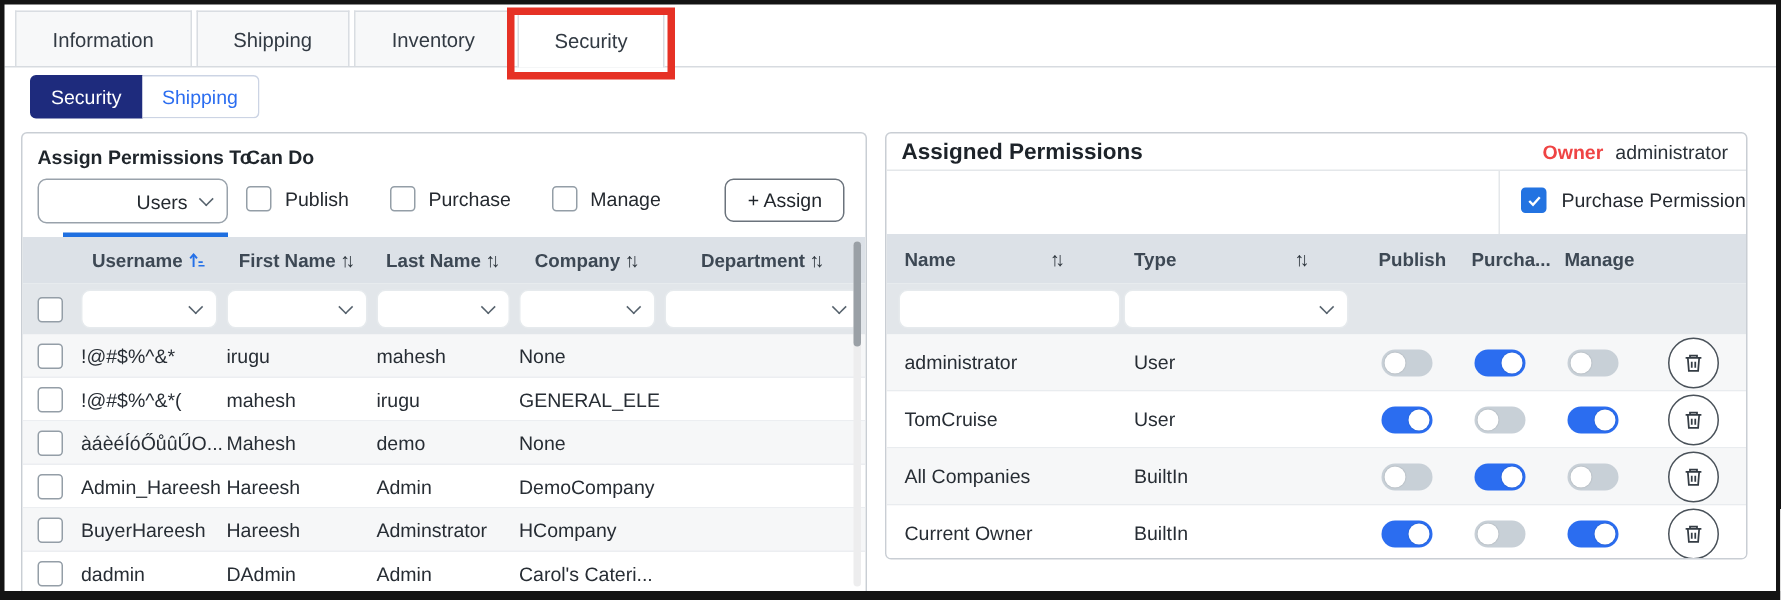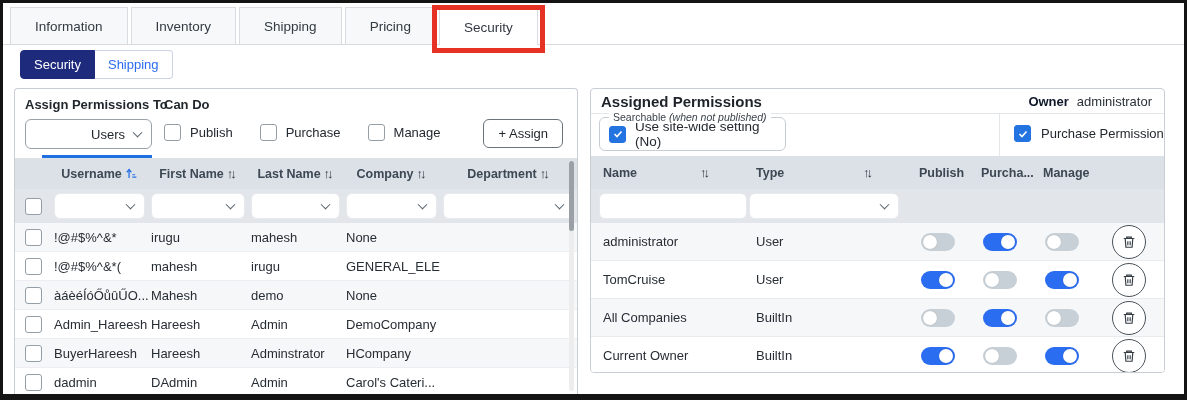--- a/index.html
+++ b/index.html
@@ -63,21 +63,21 @@
   .lt-row:nth-child(odd) { background:#f6f7f8; }
   .lt-row .cell { padding-left:3px; white-space:nowrap; overflow:hidden; font-size:13px; color:#272d34; }
   .lt-row .ccell { display:flex; align-items:center; justify-content:center; }
   .lt-scroll { position:absolute; right:3px; top:72px; bottom:3px; width:5px; background:#ededee; border-radius:3px; }
   .lt-thumb { width:5px; height:70px; background:#9aa0a6; border-radius:3px; cursor:pointer; }
 
   
   .rp-head { position:absolute; left:0; right:0; top:0; height:25px; border-bottom:1px solid #e4e7ea; display:flex; align-items:center; justify-content:space-between; padding:0 12px 0 10px; }
   .rp-title { font-weight:700; font-size:15px; color:#1d2329; }
   .owner-wrap { display:flex; gap:8px; align-items:center; }
-  .owner-label { font-weight:700; color:#0f172a; }
+  .owner-label { font-weight:700; color:#ef4444; }
   .owner-value { color:#2a3138; }
   .rp-toolbar { position:absolute; left:0; right:0; top:25px; height:42px; }
   .searchable-fs { position:absolute; left:8px; top:3px; width:187px; height:34px; border:1px solid #c6ccd2; border-radius:6px; display:flex; align-items:center; gap:9px; padding-left:9px; }
   .fs-legend { position:absolute; top:-7px; left:9px; background:#fff; padding:0 4px; font-size:10.5px; color:#3a424a; white-space:nowrap; }
   .fs-legend .it { font-style:italic; }
   .v-divider { position:absolute; left:408px; top:0; bottom:0; width:1px; background:#e4e7ea; }
   .purchase-perm { position:absolute; left:423px; top:11px; display:flex; align-items:center; gap:10px; }
 
   .rt-grid { display:grid; grid-template-columns:153px 163px 62px 62px 62px 1fr; }
   .rt-head { position:absolute; left:0; right:0; top:67px; height:33px; background:#dce1e7; align-items:center; }
@@ -101,23 +101,22 @@
 
   .trash-btn { width:34px; height:34px; border-radius:50%; background:#fff; border:1.5px solid #4a525a; display:flex; align-items:center; justify-content:center; cursor:pointer; }
 </style>
 </head>
 <body>
 
 <div class="screen">
 
   <div class="tabbar">
     <div class="tab">Information</div>
+    <div class="tab">Shipping</div>
     <div class="tab">Inventory</div>
-    <div class="tab">Shipping</div>
-    <div class="tab">Pricing</div>
     <div class="tab tab--active">
       <span>Security</span>
       <div class="red-annotation"></div>
     </div>
   </div>
 
   <div class="subtabs">
     <div class="seg seg--active">Security</div>
     <div class="seg seg--idle">Shipping</div>
   </div>
@@ -273,32 +272,20 @@
   <div class="panel panel-right">
     <div class="rp-head">
       <span class="rp-title">Assigned Permissions</span>
       <span class="owner-wrap">
         <span class="owner-label">Owner</span>
         <span class="owner-value">administrator</span>
       </span>
     </div>
 
     <div class="rp-toolbar">
-      <div class="searchable-fs">
-        <span class="fs-legend">
-          <span>Searchable</span>
-          <span class="it">(when not published)</span>
-        </span>
-        <span class="cb checked">
-            <svg width="12" height="12" viewBox="0 0 24 24">
-              <path d="M5 12l5 5 9-10" stroke="#fff" stroke-width="3.2" fill="none"></path>
-            </svg>
-          </span>
-        <span style="font-size:13.5px;">Use site-wide setting (No)</span>
-      </div>
       <div class="v-divider"></div>
       <div class="purchase-perm">
         <span class="cb checked">
             <svg width="12" height="12" viewBox="0 0 24 24">
               <path d="M5 12l5 5 9-10" stroke="#fff" stroke-width="3.2" fill="none"></path>
             </svg>
           </span>
         <span>Purchase Permission</span>
       </div>
     </div>

